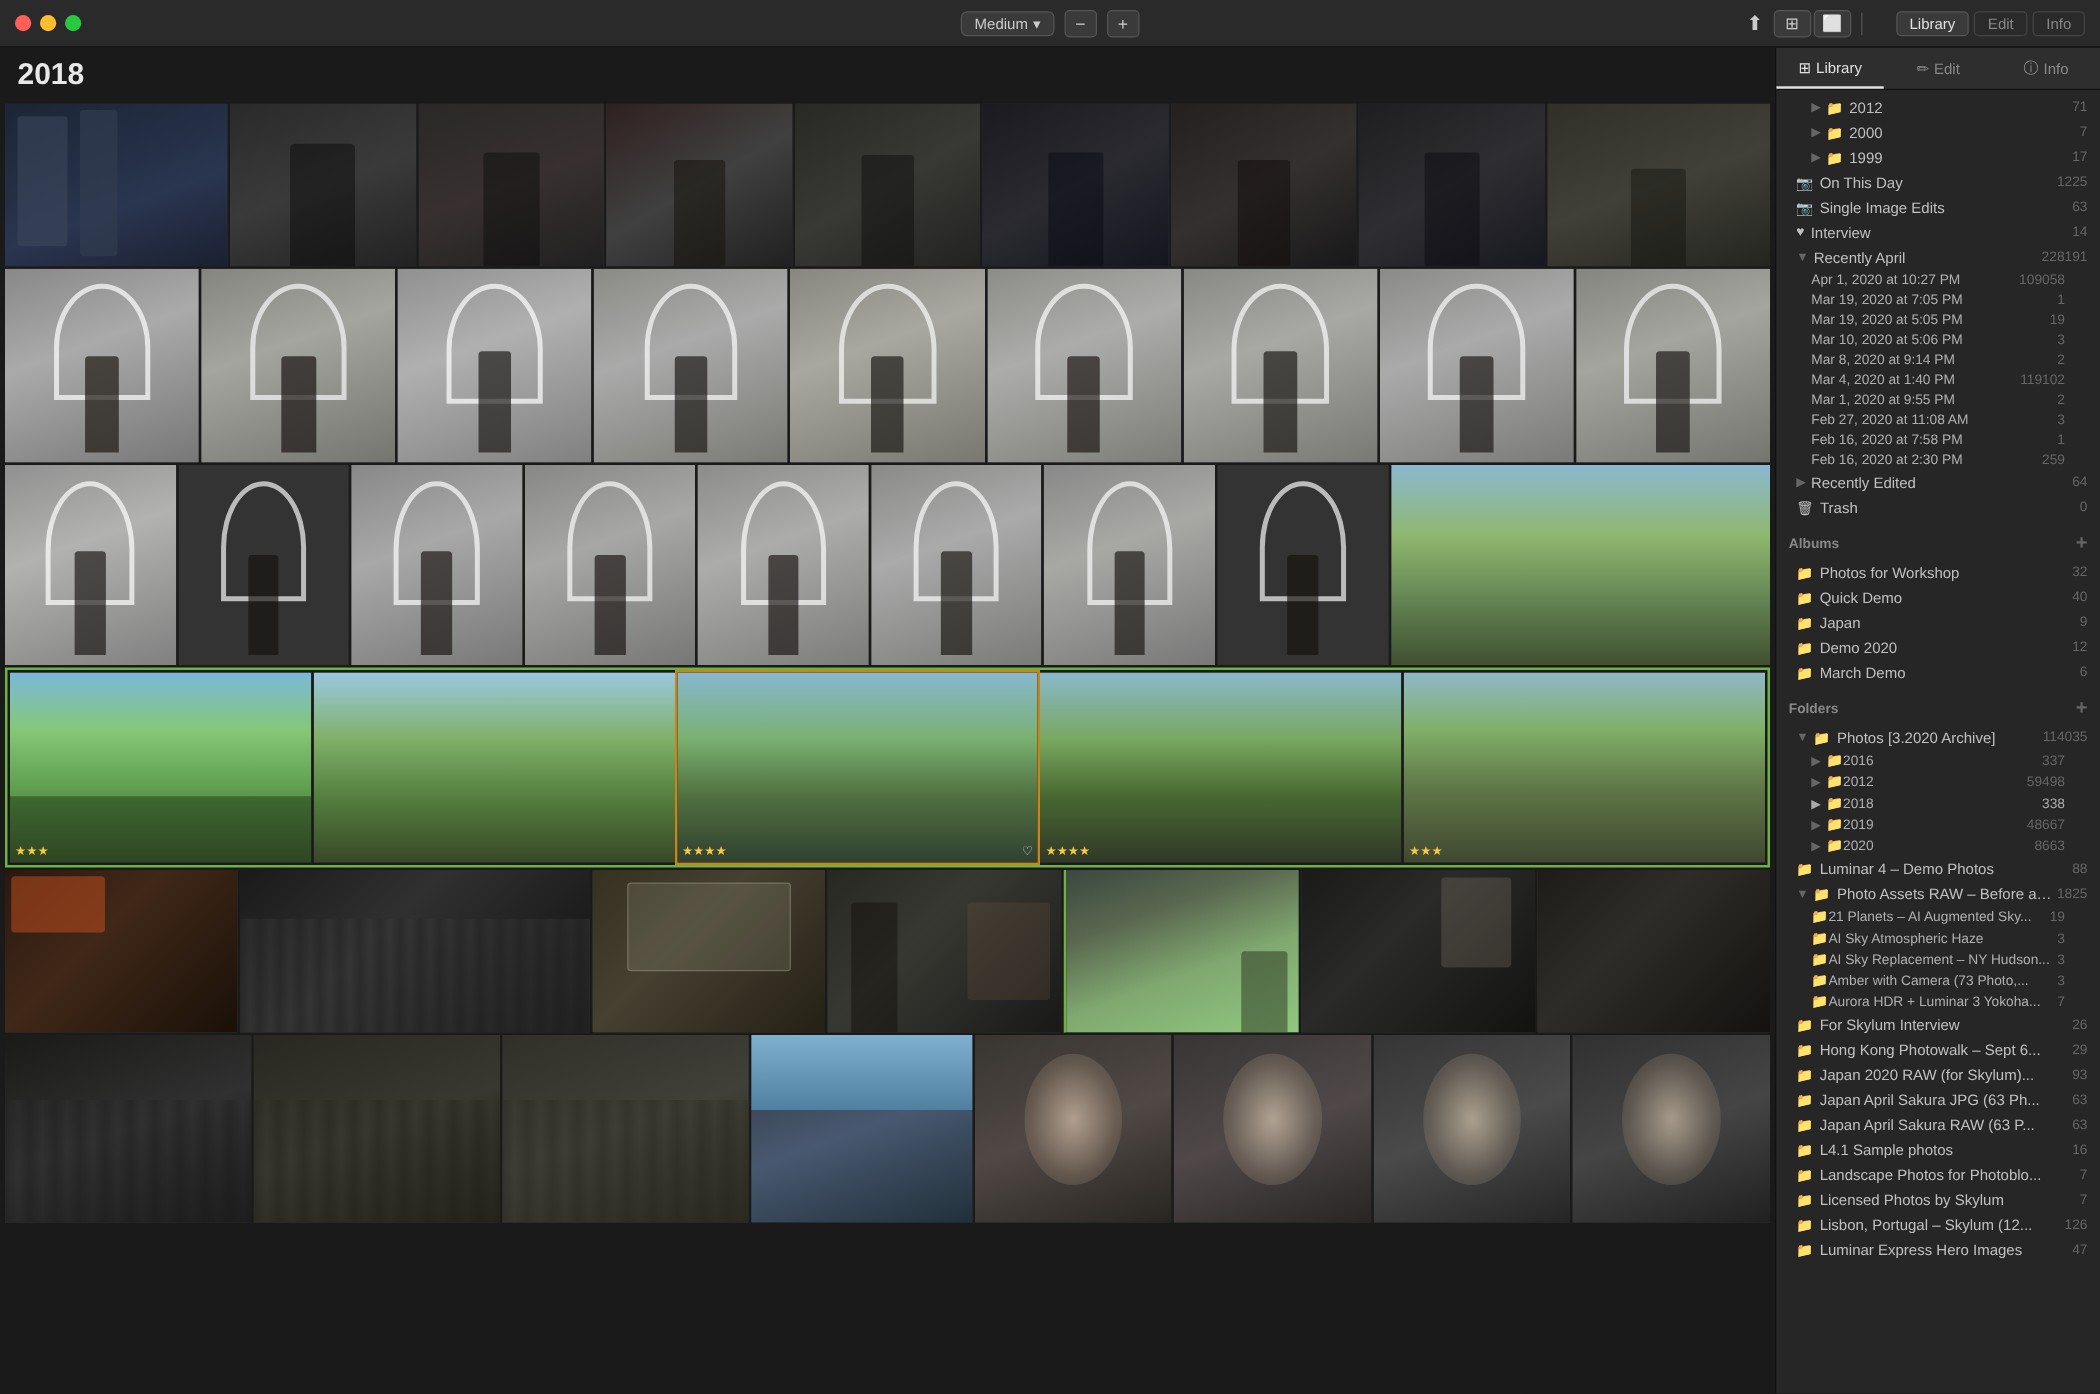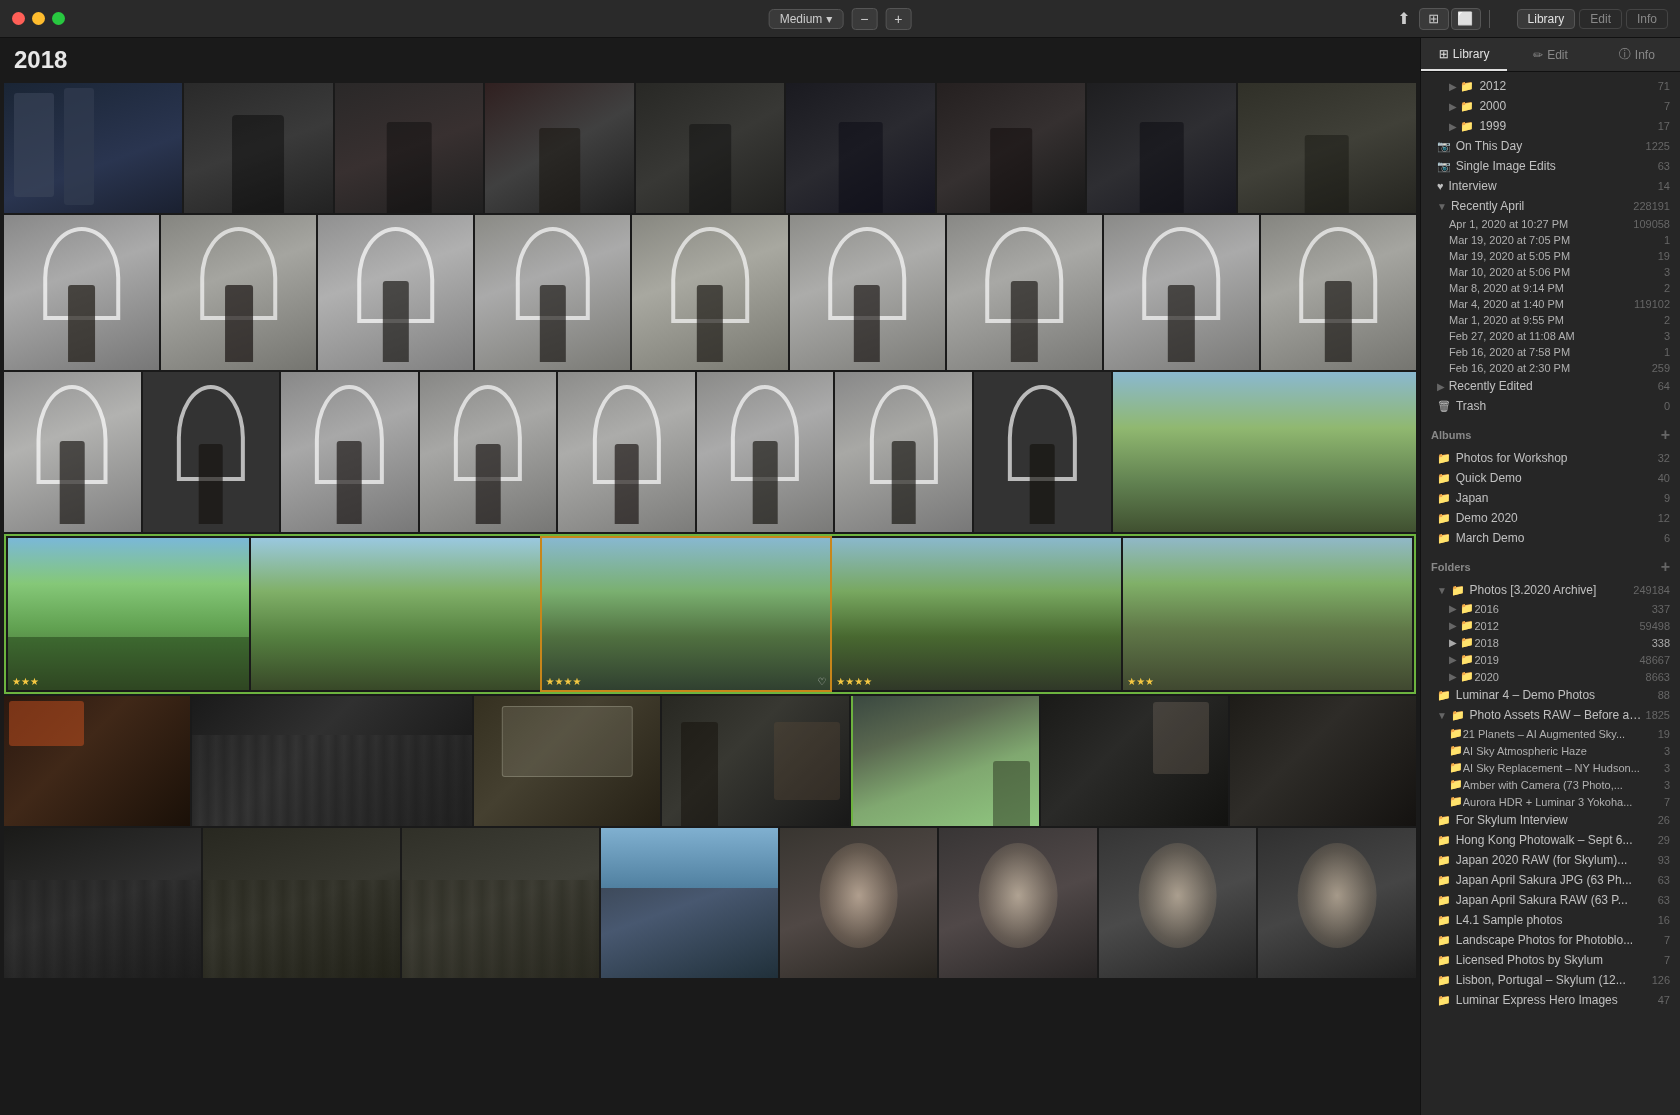--- a/index.html
+++ b/index.html
@@ -271,21 +271,21 @@
     }
     .sidebar-section-header .add-btn {
       font-size: 16px;
       color: #666;
       cursor: pointer;
     }
 
     .sidebar-sub-item {
       display: flex;
       align-items: center;
-      padding: 2px 10px 2px 28px;
+      padding: 2px 28px 2px 28px;
       font-size: 11px;
       cursor: pointer;
       color: #b0b0b0;
     }
     .sidebar-sub-item .item-label {
       flex: 1;
       white-space: nowrap;
       overflow: hidden;
       text-overflow: ellipsis;
     }
@@ -773,21 +773,21 @@
 
       <div class="sidebar-section-header">
         <span>Folders</span>
         <span class="add-btn">+</span>
       </div>
 
       <div class="sidebar-item">
         <span class="item-arrow">▼</span>
         <span class="item-icon">📁</span>
         <span class="item-label">Photos [3.2020 Archive]</span>
-        <span class="item-count">249184</span>
+        <span class="item-count">114035</span>
       </div>
       <div class="sidebar-sub-item">
         <span style="margin-right:4px;font-size:10px;color:#666;">▶</span>
         <span class="item-icon" style="font-size:11px;">📁</span>
         <span class="item-label">2016</span>
         <span class="item-count">337</span>
       </div>
       <div class="sidebar-sub-item">
         <span style="margin-right:4px;font-size:10px;color:#666;">▶</span>
         <span class="item-icon" style="font-size:11px;">📁</span>

